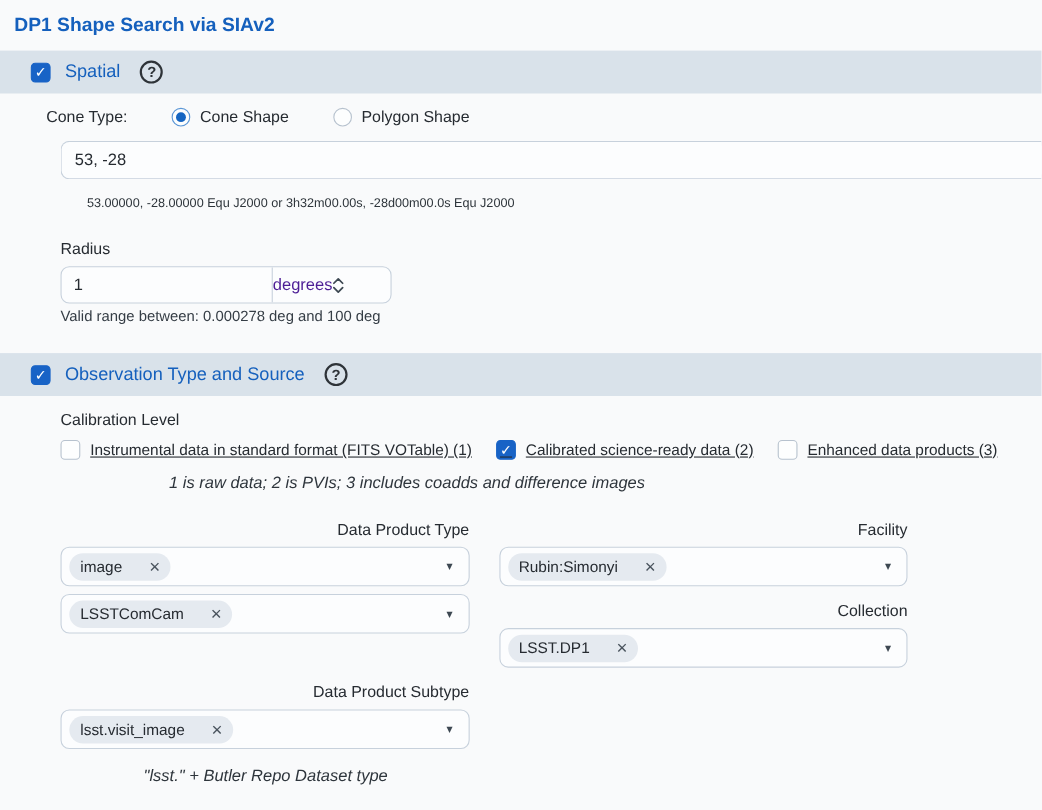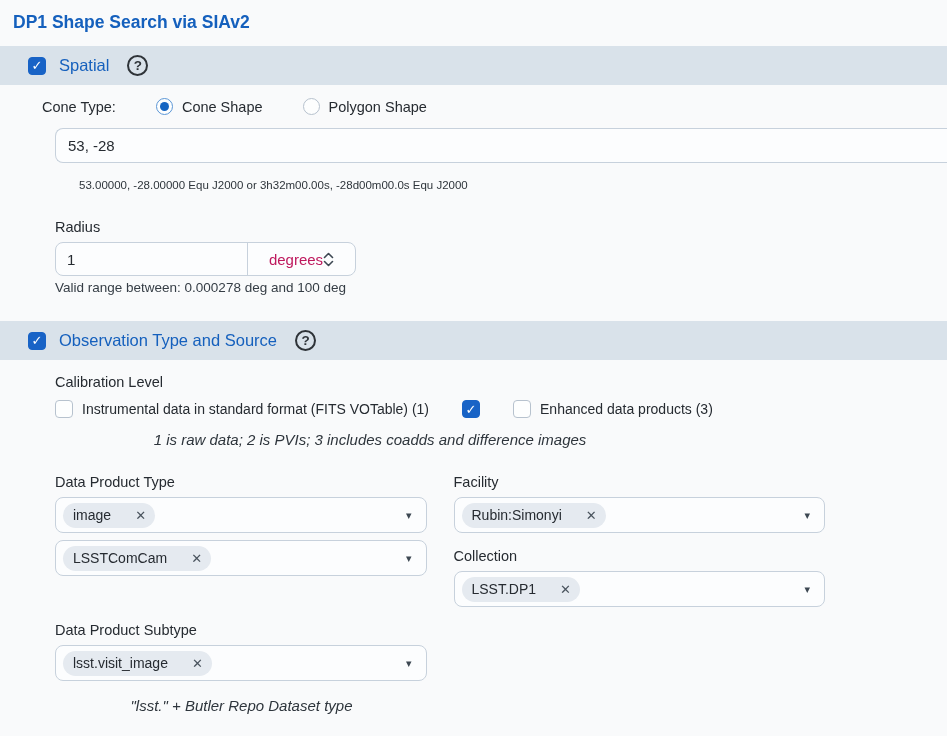--- a/index.html
+++ b/index.html
@@ -133,60 +133,60 @@
     font-size:15px;
     color:#262b31;
     padding:0 11px;
     outline:none;
   }
   .unit-select {
     width:108px;
     border-left:1px solid #c7d1dc;
     display:flex;
     align-items:center;
-    justify-content:center;
     gap:0;
     font-size:15px;
-    color:#be185d;
+    color:#4c1d95;
     cursor:pointer;
   }
   .radius-hint {
     margin:4px 0 0 55px;
     font-size:13.5px;
     color:#353d45;
   }
   
   .obs-bar { margin-top:26px; }
   .cal-label { margin-top:14px; }
   .cal-row {
     display:flex;
     align-items:center;
-    gap:33px;
+    gap:22px;
     margin:10px 0 0 55px;
     font-size:14px;
+    text-decoration:underline;
   }
   .cal-item { display:flex; align-items:center; gap:9px; cursor:pointer; white-space:nowrap; }
   .cal-note {
     margin:13px 0 0 55px;
     width:630px;
     text-align:center;
     font-size:15px;
     font-style:italic;
     color:#2e353c;
   }
   .form-grid {
     margin-left:55px;
     width:770px;
   }
   .grid-row {
     display:flex;
     gap:27px;
   }
   .grid-col { width:373px; }
-  .grid-col .field-label { margin:15px 0 0 0; }
+  .grid-col .field-label { margin:15px 0 0 0;text-align:right; }
   .grid-row:first-child .field-label { margin-top:26px; }
   .dropdown {
     margin-top:7px;
     height:36px;
     border:1px solid #c7d1dc;
     border-radius:8px;
     background:#fcfdfe;
     display:flex;
     align-items:center;
     padding:0 34px 0 7px;
@@ -298,20 +298,21 @@
 
 <div class="cal-row">
   <span class="cal-item">
     <span class="checkbox"></span>
     <span>Instrumental data in standard format (FITS VOTable) (1)</span>
   </span>
   <span class="cal-item">
     <span class="checkbox checked">
       <span>✓</span>
     </span>
+    <span>Calibrated science-ready data (2)</span>
   </span>
   <span class="cal-item">
     <span class="checkbox"></span>
     <span>Enhanced data products (3)</span>
   </span>
 </div>
 
 <div class="cal-note">1 is raw data; 2 is PVIs; 3 includes coadds and difference images</div>
 
 <div class="form-grid">

